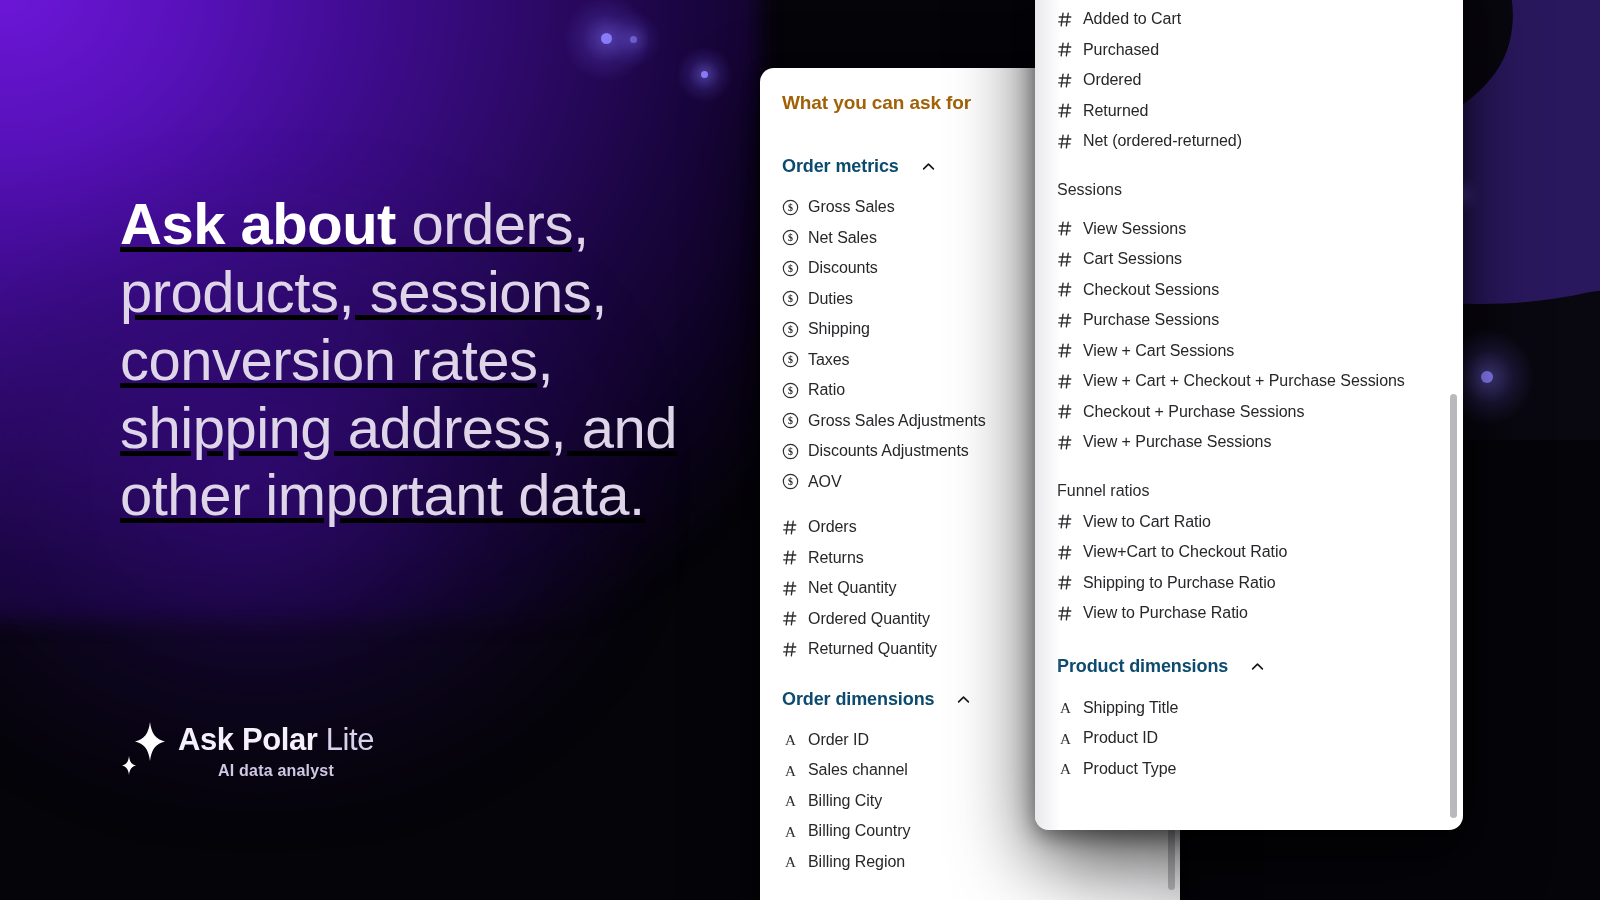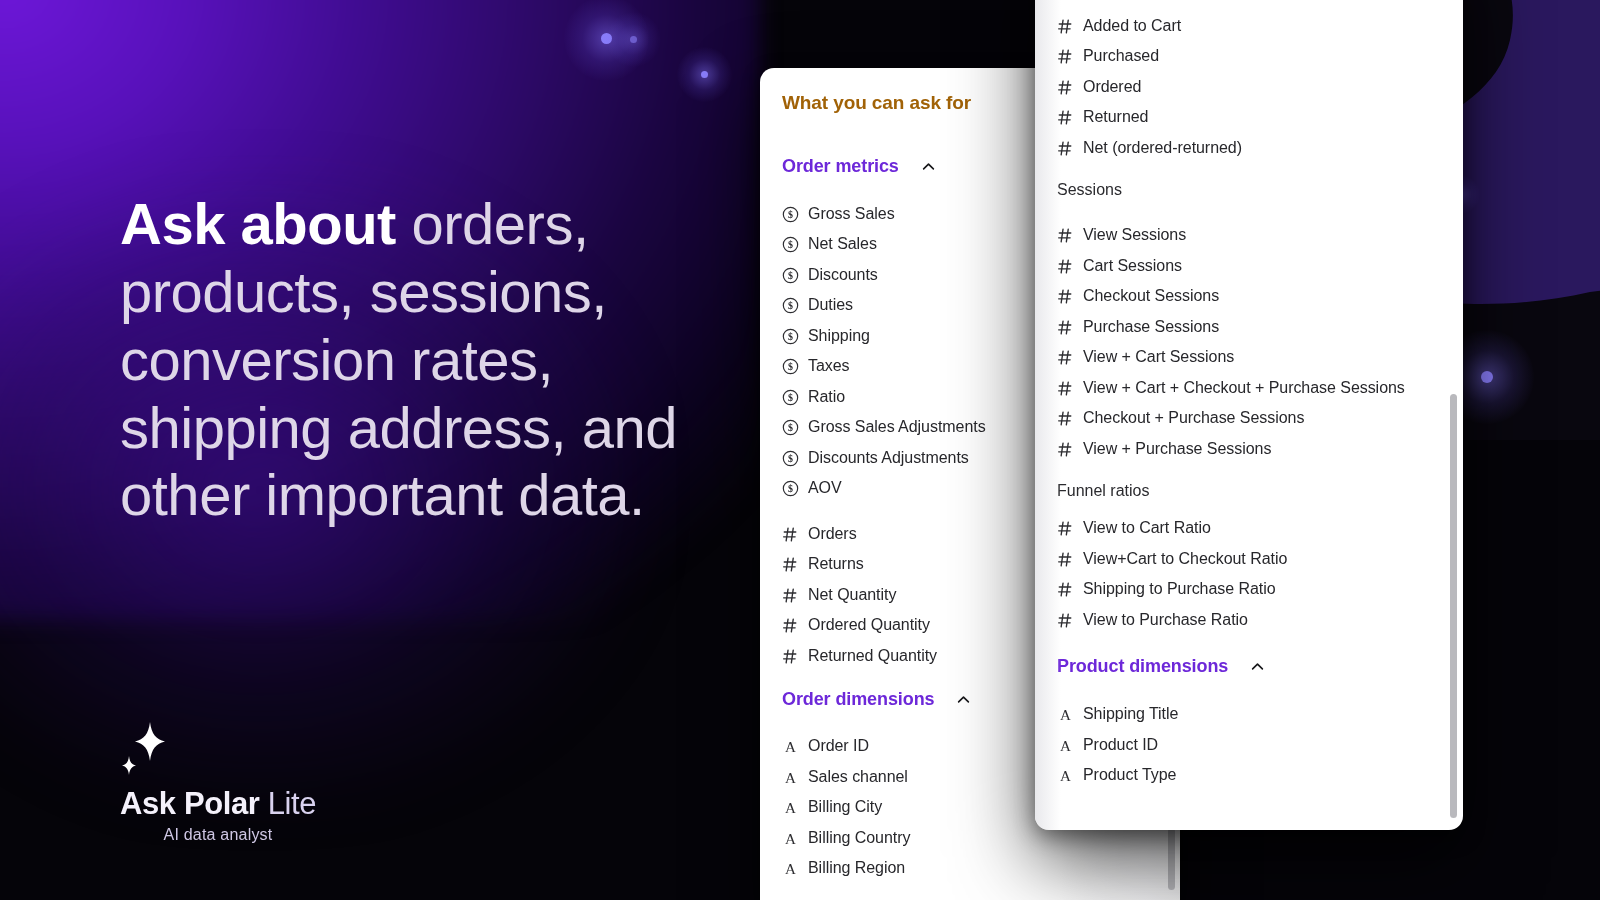--- a/index.html
+++ b/index.html
@@ -33,35 +33,36 @@
   .dot::after{
     content:""; position:absolute; inset:-340%; border-radius:50%;
     background: radial-gradient(circle, rgba(132,116,255,.48) 0%, rgba(110,90,240,.16) 40%, rgba(80,60,200,0) 72%);
   }
   .dot-core { position:absolute; inset:0; border-radius:50%; background:#8d84f5; }
 
   
   #hero {
     position:absolute; left:120px; top:190px; width:600px;
     z-index:4;
+    text-decoration:underline;
   }
   #hero h1 {
     font-size:58px; line-height:1.17; font-weight:400;
     color:#ded6e8; letter-spacing:-0.5px;
   }
   #hero h1 .strong { font-weight:700; color:#ffffff; }
 
   
-  #logo { position:absolute; left:120px; top:718px; z-index:4; display:flex; align-items:flex-start; gap:4px;flex-direction:column; }
+  #logo { position:absolute; left:120px; top:718px; z-index:4; display:flex; align-items:flex-start; gap:12px; }
   #logo .star { width:46px; height:58px; position:relative; flex:0 0 auto; margin-top:2px;}
   #logo .txt { padding-top:6px; }
   .logo-line1 { font-size:31px; line-height:1.0; letter-spacing:-0.4px; white-space:nowrap; }
   .logo-line1 .b { font-weight:700; color:#f4f1fb; }
   .logo-line1 .l { font-weight:400; color:#d9d2ef; }
-  .logo-line2 { margin-top:7px; font-size:16px; color:#cfc7e4; font-weight:400; letter-spacing:.2px; text-align:center; }
+  .logo-line2 { margin-top:7px; font-size:16px; color:#cfc7e4; font-weight:700; letter-spacing:.2px; text-align:center; }
 
   
   .panel {
     position:absolute; background:#ffffff; border-radius:14px; overflow:hidden;
   }
   #panel-order {
     left:760px; top:68px; width:420px; height:860px;
     box-shadow: 0 26px 70px rgba(0,0,0,.62), 0 4px 18px rgba(0,0,0,.4);
     z-index:5;
   }
@@ -81,30 +82,30 @@
     pointer-events:none; z-index:3;
   }
 
   .panel-inner { position:relative; z-index:2; height:100%; }
 
   .panel-title {
     font-size:19px; font-weight:700; color:#a16207; letter-spacing:-0.1px;
   }
   .group-head {
     display:flex; align-items:center; gap:22px;
-    font-size:18px; font-weight:700; color:#6d28d9; letter-spacing:-0.1px;
+    font-size:18px; font-weight:700; color:#0c4a6e; letter-spacing:-0.1px;
   }
   .chev { width:15px; height:15px; flex:0 0 auto; display:block; }
   .sub-head {
     font-size:16px; font-weight:400; color:#2a2a2e; letter-spacing:0;
   }
 
   .mlist { list-style:none; }
   .mrow {
-    display:flex; align-items:flex-end; gap:9px;
+    display:flex; align-items:center; gap:9px;
     height:30.5px; white-space:nowrap;
   }
   .mrow .lbl { font-size:16px; color:#27272b; font-weight:400; letter-spacing:-0.05px; }
   .ico { width:17px; height:17px; flex:0 0 auto; display:flex; align-items:center; justify-content:center; }
   .ico svg { display:block; }
 
   .scrollbar {
     position:absolute; width:7px; border-radius:5px; background:#b9b9bd; z-index:9;
   }
 </style>

